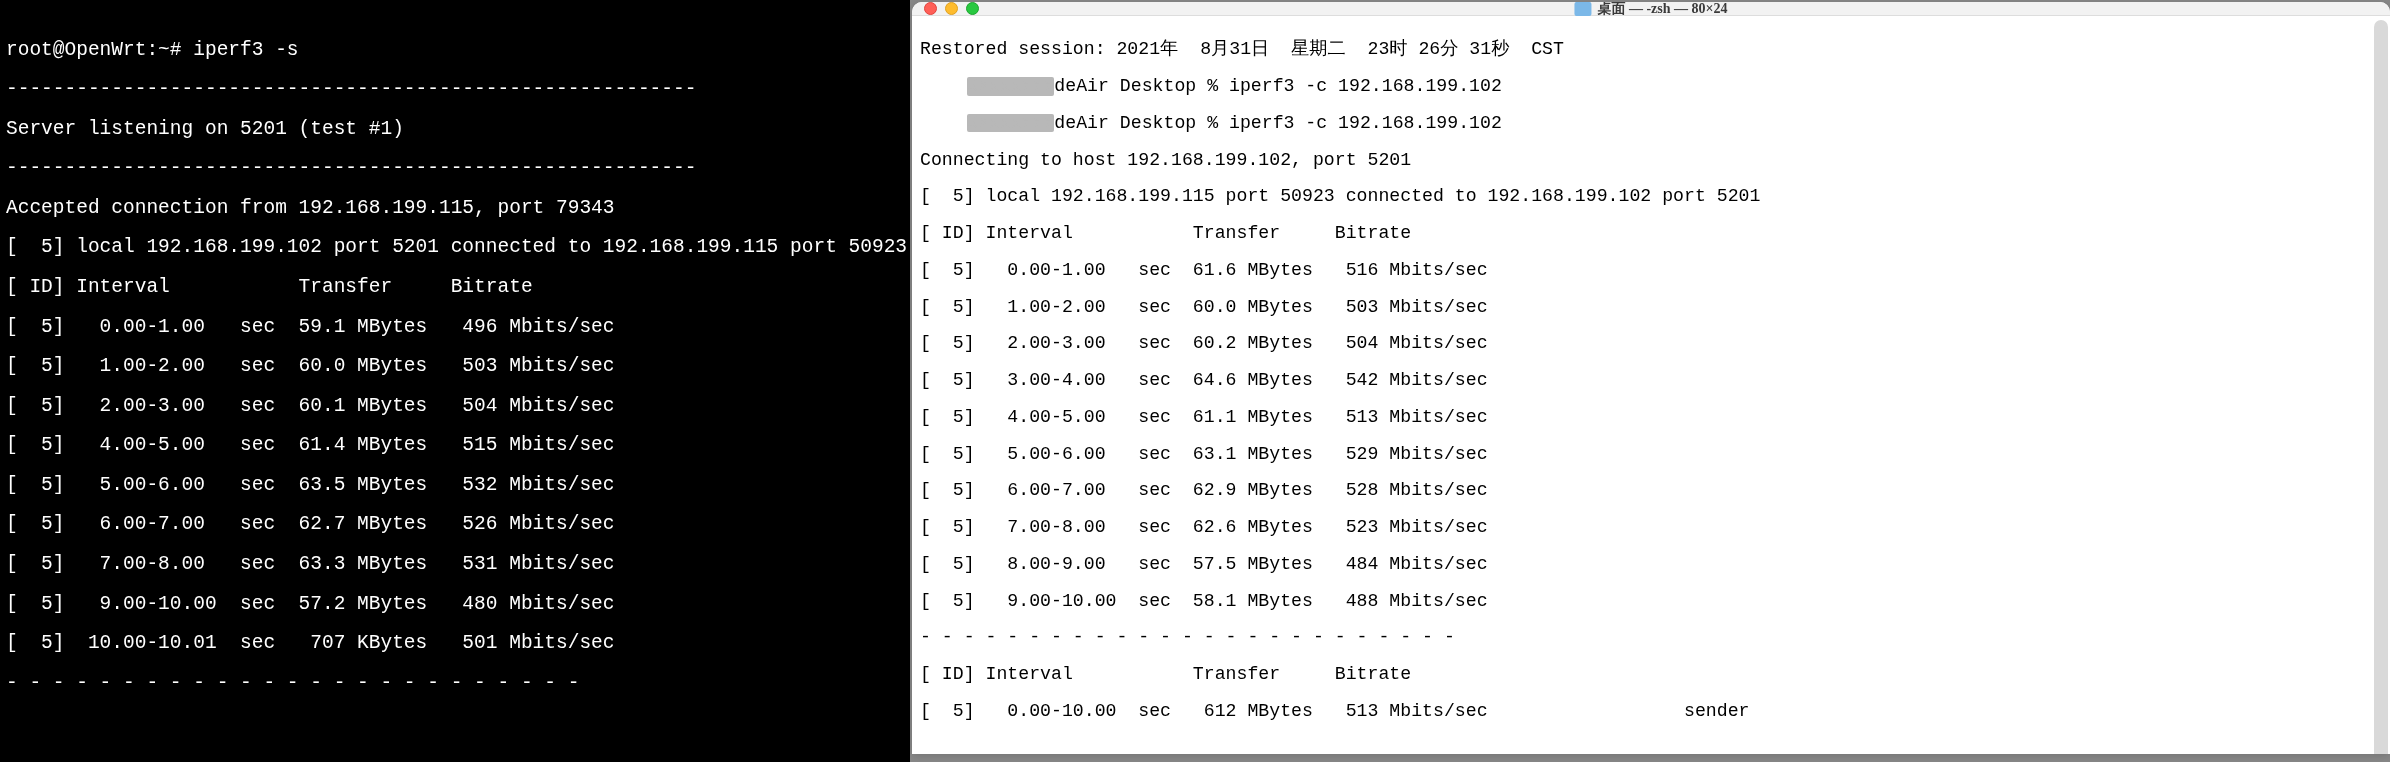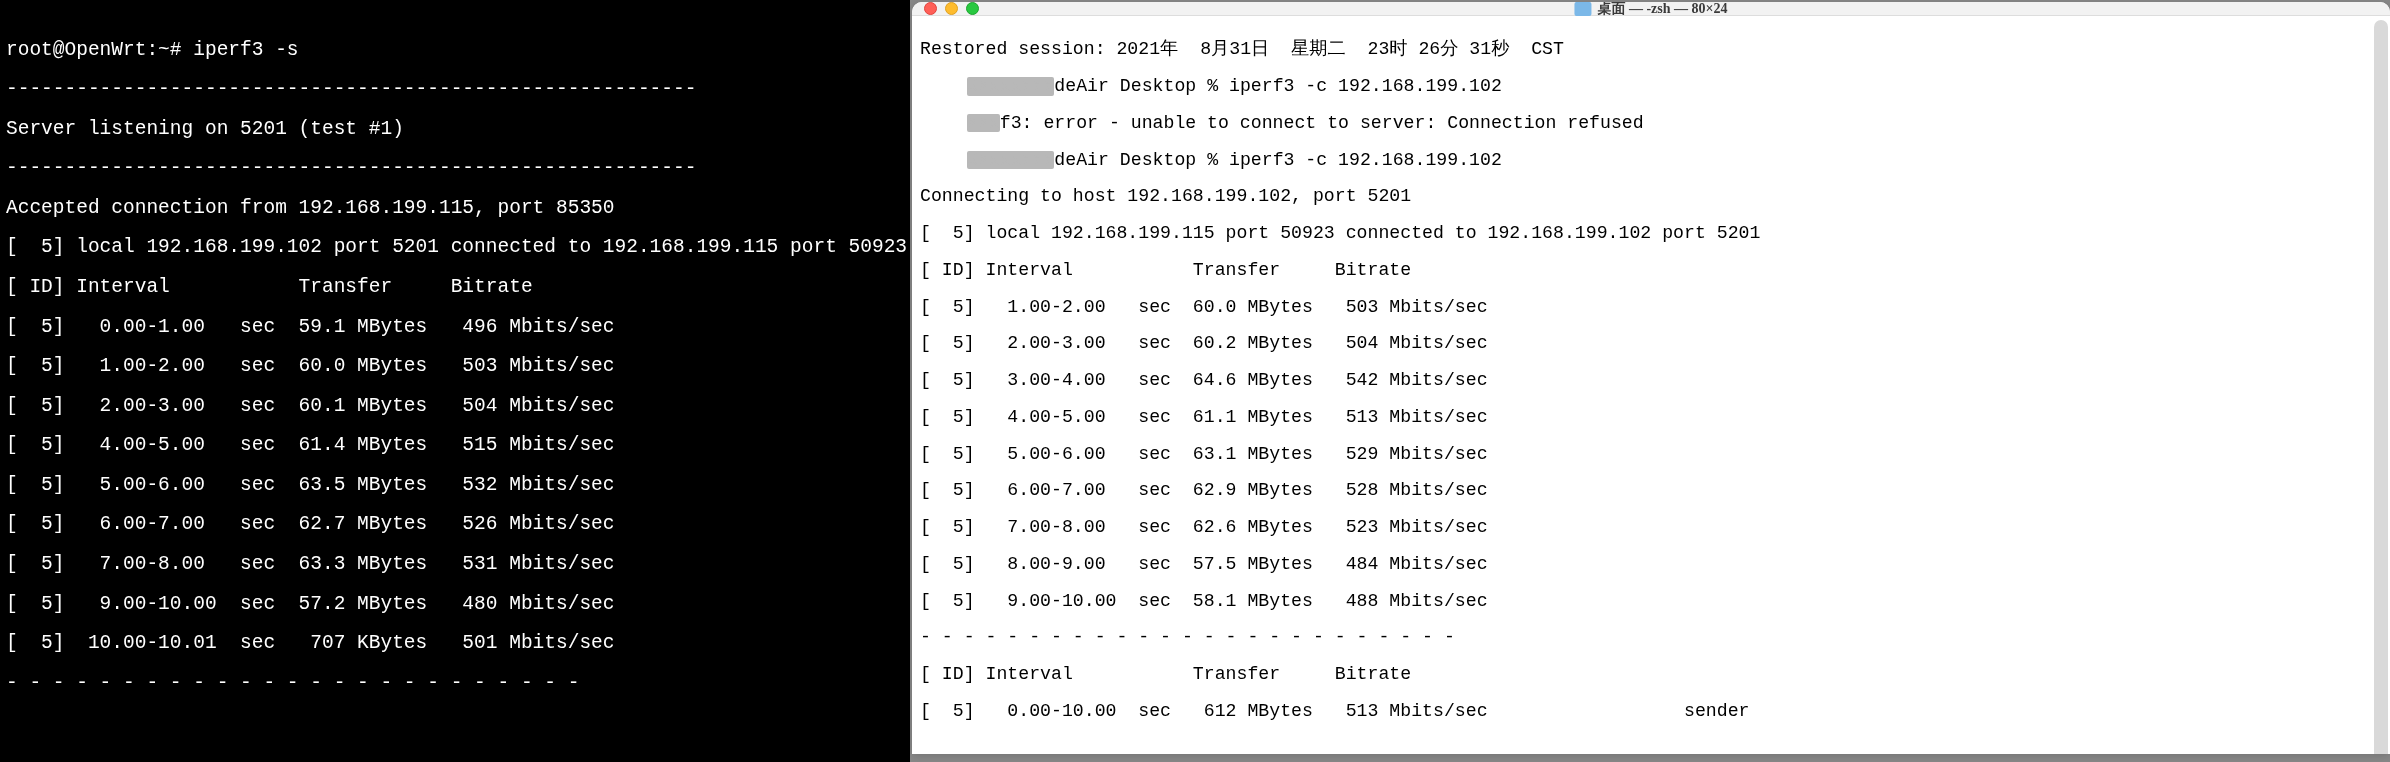--- a/index.html
+++ b/index.html
@@ -114,21 +114,21 @@
   }
 </style>
 </head>
 <body>
 
 <div class="left-pane">
 <div class="line"><span>root@OpenWrt:~# </span><span>iperf3 -s</span></div>
 <div class="line">-----------------------------------------------------------</div>
 <div class="line">Server listening on 5201 (test #1)</div>
 <div class="line">-----------------------------------------------------------</div>
-<div class="line">Accepted connection from 192.168.199.115, port 85350</div>
+<div class="line">Accepted connection from 192.168.199.115, port 79343</div>
 <div class="line">[  5] local 192.168.199.102 port 5201 connected to 192.168.199.115 port 50923</div>
 <div class="line">[ ID] Interval           Transfer     Bitrate</div>
 <div class="line">[  5]   0.00-1.00   sec  59.1 MBytes   496 Mbits/sec                  </div>
 <div class="line">[  5]   1.00-2.00   sec  60.0 MBytes   503 Mbits/sec                  </div>
 <div class="line">[  5]   2.00-3.00   sec  60.1 MBytes   504 Mbits/sec                  </div>
 <div class="line">[  5]   4.00-5.00   sec  61.4 MBytes   515 Mbits/sec                  </div>
 <div class="line">[  5]   5.00-6.00   sec  63.5 MBytes   532 Mbits/sec                  </div>
 <div class="line">[  5]   6.00-7.00   sec  62.7 MBytes   526 Mbits/sec                  </div>
 <div class="line">[  5]   7.00-8.00   sec  63.3 MBytes   531 Mbits/sec                  </div>
 <div class="line">[  5]   9.00-10.00  sec  57.2 MBytes   480 Mbits/sec                  </div>
@@ -151,25 +151,25 @@
         <div class="dot green"></div>
       </div>
       <div class="title-center">
         <span class="folder-icon"></span>
         <span>桌面 — -zsh — 80×24</span>
       </div>
     </div>
     <div class="right-term">
 <div class="line">Restored session: 2021年  8月31日  星期二  23时 26分 31秒  CST</div>
 <div class="line"><span class="smudge">Xxxxxxxx</span><span>deAir Desktop % </span><span>iperf3 -c 192.168.199.102</span></div>
-<div class="line"><span class="smudge">xxx</span><span>f3: error - unable to connect to server: Connection refused</span></div>
 <div class="line"><span class="smudge">Xxxxxxxx</span><span>deAir Desktop % </span><span>iperf3 -c 192.168.199.102</span></div>
 <div class="line">Connecting to host 192.168.199.102, port 5201</div>
 <div class="line">[  5] local 192.168.199.115 port 50923 connected to 192.168.199.102 port 5201</div>
 <div class="line">[ ID] Interval           Transfer     Bitrate</div>
+<div class="line">[  5]   0.00-1.00   sec  61.6 MBytes   516 Mbits/sec                  </div>
 <div class="line">[  5]   1.00-2.00   sec  60.0 MBytes   503 Mbits/sec                  </div>
 <div class="line">[  5]   2.00-3.00   sec  60.2 MBytes   504 Mbits/sec                  </div>
 <div class="line">[  5]   3.00-4.00   sec  64.6 MBytes   542 Mbits/sec                  </div>
 <div class="line">[  5]   4.00-5.00   sec  61.1 MBytes   513 Mbits/sec                  </div>
 <div class="line">[  5]   5.00-6.00   sec  63.1 MBytes   529 Mbits/sec                  </div>
 <div class="line">[  5]   6.00-7.00   sec  62.9 MBytes   528 Mbits/sec                  </div>
 <div class="line">[  5]   7.00-8.00   sec  62.6 MBytes   523 Mbits/sec                  </div>
 <div class="line">[  5]   8.00-9.00   sec  57.5 MBytes   484 Mbits/sec                  </div>
 <div class="line">[  5]   9.00-10.00  sec  58.1 MBytes   488 Mbits/sec                  </div>
 <div class="line">- - - - - - - - - - - - - - - - - - - - - - - - -</div>

